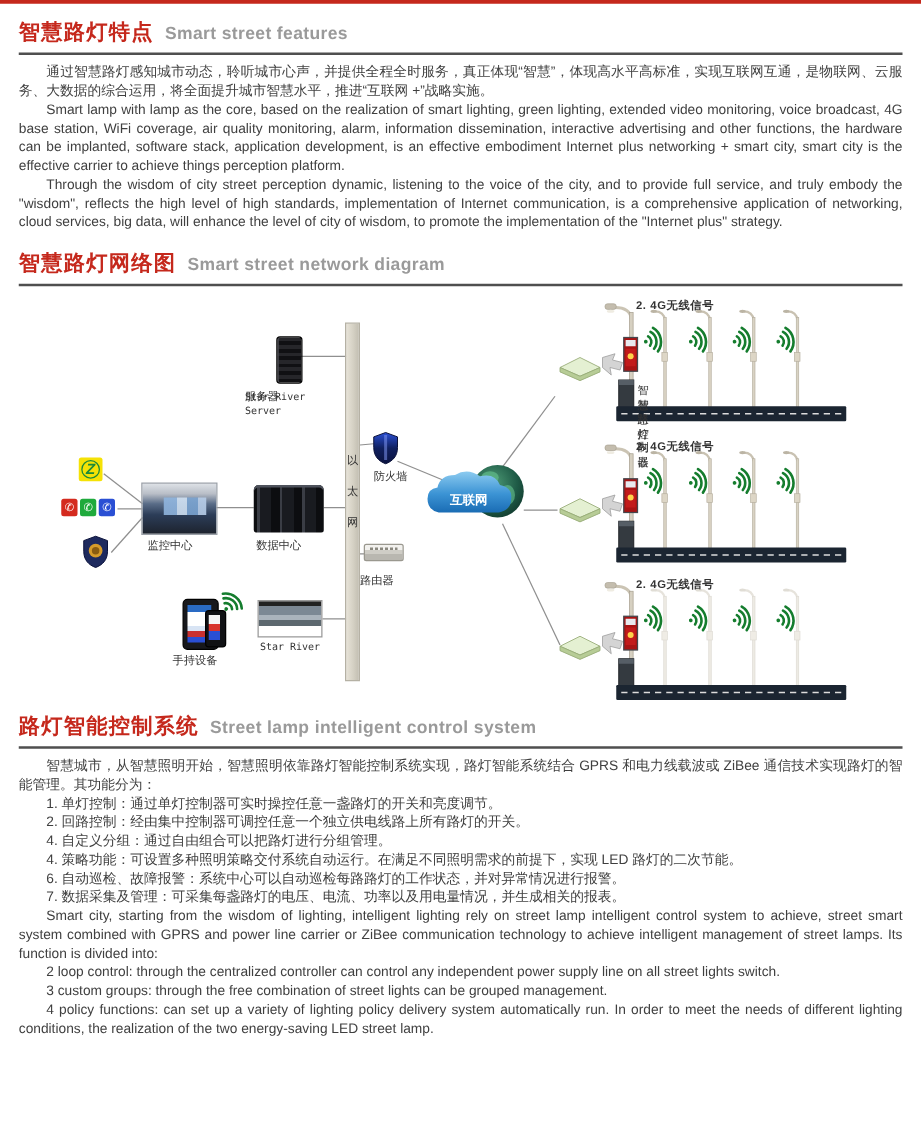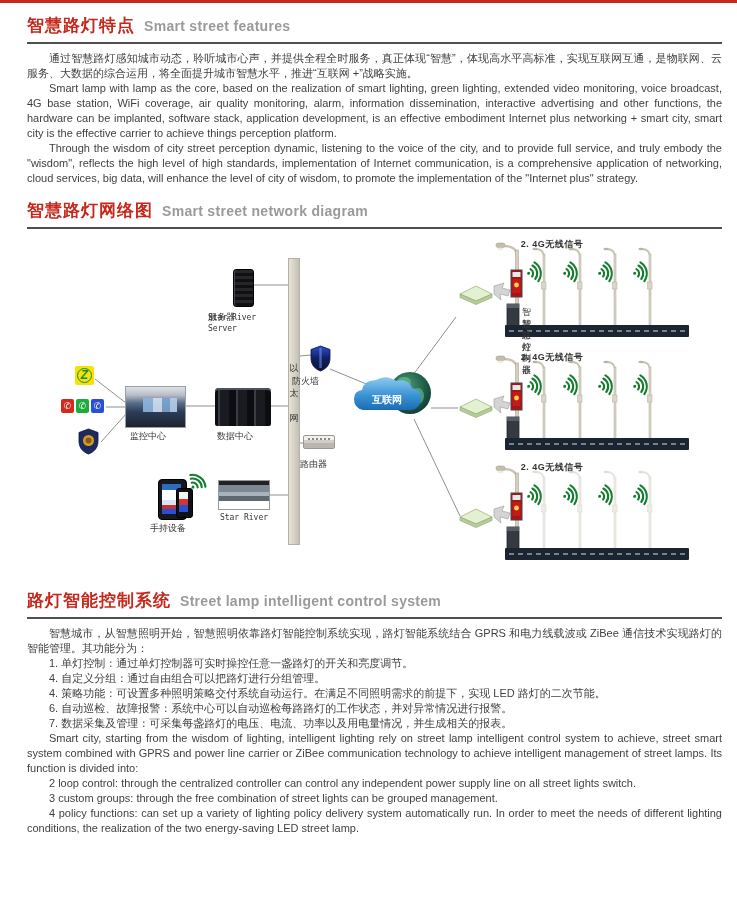--- a/index.html
+++ b/index.html
@@ -1,18 +1,18 @@
 <!DOCTYPE html>
 <html><head>
 <meta charset="utf-8">
 <style>
   html,body{margin:0;padding:0;}
   body{width:737px;height:909px;background:#fff;overflow:hidden;
        font-family:"Liberation Sans","DejaVu Sans",sans-serif;color:#3f3f3f;}
-  .page{width:737px;height:909px;border-top:3px solid #c5281c;box-sizing:border-box;position:relative;padding-left:12px;}
+  .page{width:737px;height:909px;border-top:3px solid #c5281c;box-sizing:border-box;position:relative;}
   .section{padding:0 15px;}
   .sec-head{display:flex;align-items:baseline;border-bottom:2px solid #4f4f4f;padding-bottom:5px;margin-top:11px;}
   .sec-head .zh{color:#c5281c;font-weight:bold;font-size:17px;letter-spacing:1px;}
   .sec-head .en{color:#9a9a9a;font-weight:bold;font-size:14px;margin-left:9px;letter-spacing:.3px;}
   .bodytext{font-size:11px;line-height:15px;text-align:justify;margin-top:7px;}
   .bodytext p{margin:0;text-indent:2em;}
   
   .diagram{position:relative;height:330px;margin-top:7px;}
   .diagram *{position:absolute;}
   .lbl{font-size:9px;color:#333;line-height:11px;}
@@ -191,21 +191,21 @@
         <div class="screenwall"></div>
       </div>
     <div class="lbl" style="left:118px;top:195px;width:50px">监控中心</div>
     <div class="dcenter"></div>
     <div class="lbl" style="left:205px;top:195px;width:52px">数据中心</div>
 
     <svg class="shieldsvg" width="21" height="27">
       <path d="M10.5 1 L20 4.5 V13 C20 20 16 24 10.5 26 C5 24 1 20 1 13 V4.5 Z" fill="url(#gShield)" stroke="#0b123a" stroke-width=".8"></path>
       <rect x="9.3" y="3" width="2.4" height="20" fill="#7e93ef" opacity=".55"></rect>
     </svg>
-    <div class="lbl" style="left:280px;top:140px;width:40px">防火墙</div>
+    <div class="lbl" style="left:299px;top:140px;width:40px">防火墙</div>
 
     <svg class="cloudsvg" width="85" height="58">
       <circle cx="58" cy="27" r="21" fill="url(#gGlobe)"></circle>
       <ellipse cx="52" cy="16" rx="7" ry="5" fill="#5db586" opacity=".8"></ellipse>
       <ellipse cx="66" cy="30" rx="6" ry="8" fill="#5db586" opacity=".7"></ellipse>
       <ellipse cx="50" cy="37" rx="5" ry="4" fill="#5db586" opacity=".7"></ellipse>
       <path d="M11 44 Q2 42 2 33 Q2 25 10 24 Q12 14 24 14 Q34 8 44 15 Q56 12 60 22 Q70 24 69 33 Q69 42 59 44 Z" fill="url(#gCloud)"></path>
       <text x="35" y="37" text-anchor="middle" font-size="10" font-weight="bold" fill="#ffffff">互联网</text>
     </svg>
 
@@ -272,27 +272,28 @@
         <use href="#g-cursor"></use>
           <use href="#g-big-lamp"></use>
           <use href="#g-small-lamps" opacity="0.45"></use>
           <use href="#g-wifi-set"></use>
           <use href="#g-road"></use>
       </svg>
     </div>
   </div>
 
   <div class="section">
-    <div class="sec-head" style="margin-top:23px">
+    <div class="sec-head" style="margin-top:3px">
       <span class="zh">路灯智能控制系统</span>
       <span class="en">Street lamp intelligent control system</span>
     </div>
     <div class="bodytext">
       <p>智慧城市，从智慧照明开始，智慧照明依靠路灯智能控制系统实现，路灯智能系统结合 GPRS 和电力线载波或 ZiBee 通信技术实现路灯的智能管理。其功能分为：</p>
       <p>1. 单灯控制：通过单灯控制器可实时操控任意一盏路灯的开关和亮度调节。</p>
+      <p>2. 回路控制：经由集中控制器可调控任意一个独立供电线路上所有路灯的开关。</p>
       <p>4. 自定义分组：通过自由组合可以把路灯进行分组管理。</p>
       <p>4. 策略功能：可设置多种照明策略交付系统自动运行。在满足不同照明需求的前提下，实现 LED 路灯的二次节能。</p>
       <p>6. 自动巡检、故障报警：系统中心可以自动巡检每路路灯的工作状态，并对异常情况进行报警。</p>
       <p>7. 数据采集及管理：可采集每盏路灯的电压、电流、功率以及用电量情况，并生成相关的报表。</p>
       <p>Smart city, starting from the wisdom of lighting, intelligent lighting rely on street lamp intelligent control system to achieve, street smart system combined with GPRS and power line carrier or ZiBee communication technology to achieve intelligent management of street lamps. Its function is divided into:</p>
       <p>2 loop control: through the centralized controller can control any independent power supply line on all street lights switch.</p>
       <p>3 custom groups: through the free combination of street lights can be grouped management.</p>
       <p>4 policy functions: can set up a variety of lighting policy delivery system automatically run. In order to meet the needs of different lighting conditions, the realization of the two energy-saving LED street lamp.</p>
 
     </div>

